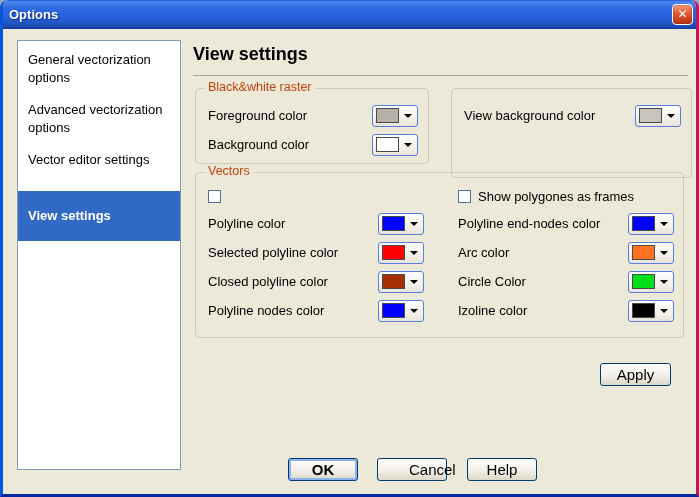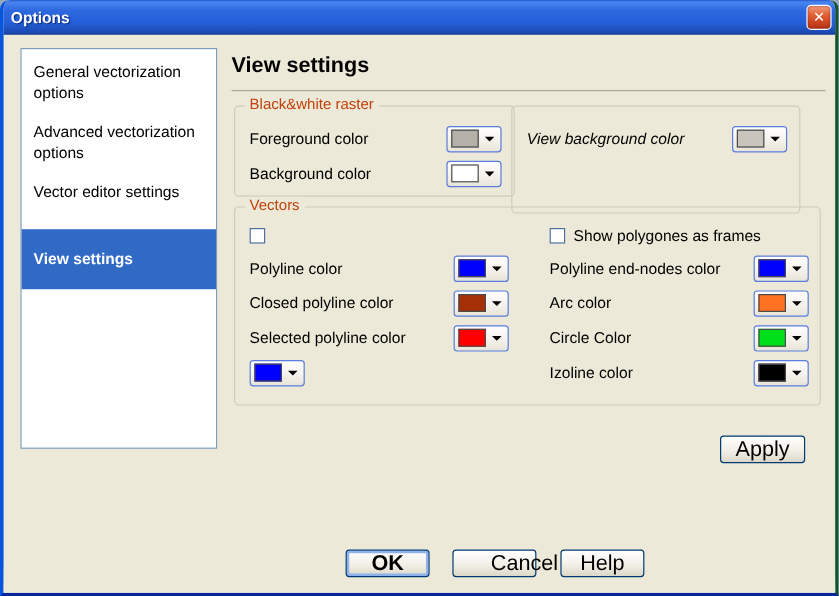--- a/index.html
+++ b/index.html
@@ -1,20 +1,20 @@
 <!DOCTYPE html>
 <html><head>
 <meta charset="utf-8">
 <style>
   * { margin:0; padding:0; box-sizing:border-box; }
   html,body { background:#9aa8bd; font-family:"Liberation Sans","DejaVu Sans",sans-serif; }
   .window {
     position:relative; width:699px; height:497px; overflow:hidden;
     background:#ece9d8;
-    border-left:3px solid #0855dd; border-right:3px solid #14532d;
+    border-left:3px solid #0855dd; border-right:3px solid #be185d;
     border-bottom:3px solid #09279d;
     border-radius:8px 8px 0 0;
   }
   
   .titlebar {
     position:absolute; top:0; left:-3px; right:-3px; height:29px;
     background:linear-gradient(180deg,#2558cf 0%,#4a86f0 6%,#2e68e0 30%,#2560d8 65%,#1c4ab4 92%,#13379b 100%);
     border-radius:8px 8px 0 0;
     display:flex; align-items:center;
   }
@@ -24,21 +24,21 @@
   }
   .close-btn {
     position:absolute; right:6px; top:4px; width:21px; height:21px;
     border:1px solid #fff; border-radius:4px;
     background:linear-gradient(180deg,#f3a183 0%,#e3663a 35%,#cf4620 70%,#b03314 100%);
     color:#fff; font-size:12px; font-weight:bold; line-height:19px; text-align:center;
     box-shadow:inset 0 0 2px #8c1f05; cursor:pointer;
   }
   
   .sidebar {
-    position:absolute; left:14px; top:40px; width:164px; height:334px;
+    position:absolute; left:14px; top:40px; width:164px; height:430px;
     background:#fff; border:1px solid #7f9db9; font-size:13px; color:#000;
   }
   .sb-item { min-height:50px; padding:10px 10px 0 10px; line-height:18px; cursor:pointer; }
   .sb-item.selected {
     background:#316ac5; color:#fff; font-weight:bold; height:50px;
     display:flex; align-items:center; padding-top:0;
   }
   
   .page-title { position:absolute; left:190px; top:44px; font-size:18px; font-weight:bold; color:#000; }
   .title-rule { position:absolute; left:190px; top:75px; width:495px; border-top:1px solid #a8a79c; }
@@ -67,21 +67,21 @@
   .dd .swatch { width:23px; height:15px; border:1px solid #4a4a4a; }
   .dd .arrow {
     margin-left:auto; margin-right:2px; width:0; height:0;
     border-left:4px solid transparent; border-right:4px solid transparent;
     border-top:4px solid #000;
   }
   
   .xp-btn {
     position:absolute; height:23px; border:1px solid #003c74; border-radius:3px;
     background:linear-gradient(180deg,#ffffff 0%,#f2efe7 55%,#dcd8c8 100%);
-    font-size:18px; color:#000; text-align:center; line-height:21px; cursor:pointer;
+    font-size:15px; color:#000; text-align:center; line-height:21px; cursor:pointer;
     font-family:"Liberation Sans","DejaVu Sans",sans-serif;
   }
   .xp-btn.default {
     font-weight:bold;
     box-shadow:inset 0 0 0 2px #8db2ee;
   }
   
   .gb-inner-left  { padding:12px 10px 0 12px; }
   .col2 { display:flex; height:100%; }
   .col2 .col { flex:1; }
@@ -131,21 +131,21 @@
       <div class="crow">
         <span>Background color</span>
         <div class="dd">
           <div class="swatch" style="background-color: rgb(255, 255, 255);"></div>
           <div class="arrow"></div>
         </div>
       </div>
     </div>
   </div>
 
-  <div class="groupbox" style="left:423px; top:88px; width:241px; height:90px;font-style:italic;">
+  <div class="groupbox" style="left:448px; top:88px; width:241px; height:90px;">
     <div class="gb-inner-left">
       <div class="crow">
         <span>View background color</span>
         <div class="dd">
           <div class="swatch" style="background-color: rgb(201, 197, 188);"></div>
           <div class="arrow"></div>
         </div>
       </div>
     </div>
   </div>
@@ -158,34 +158,35 @@
           <div class="checkbox"></div>
         </div>
         <div class="crow">
           <span>Polyline color</span>
           <div class="dd">
             <div class="swatch" style="background-color: rgb(0, 0, 255);"></div>
             <div class="arrow"></div>
           </div>
         </div>
         <div class="crow">
+          <span>Selected polyline color</span>
+          <div class="dd">
+            <div class="swatch" style="background-color: rgb(255, 0, 0);"></div>
+            <div class="arrow"></div>
+          </div>
+        </div>
+        <div class="crow">
           <span>Closed polyline color</span>
           <div class="dd">
             <div class="swatch" style="background-color: rgb(165, 48, 5);"></div>
             <div class="arrow"></div>
           </div>
         </div>
         <div class="crow">
-          <span>Selected polyline color</span>
-          <div class="dd">
-            <div class="swatch" style="background-color: rgb(255, 0, 0);"></div>
-            <div class="arrow"></div>
-          </div>
-        </div>
-        <div class="crow">
+          <span>Polyline nodes color</span>
           <div class="dd">
             <div class="swatch" style="background-color: rgb(0, 0, 255);"></div>
             <div class="arrow"></div>
           </div>
         </div>
       </div>
       <div class="col r">
         <div class="chkrow">
           <div class="checkbox"></div>
           <span>Show polygones as frames</span>

